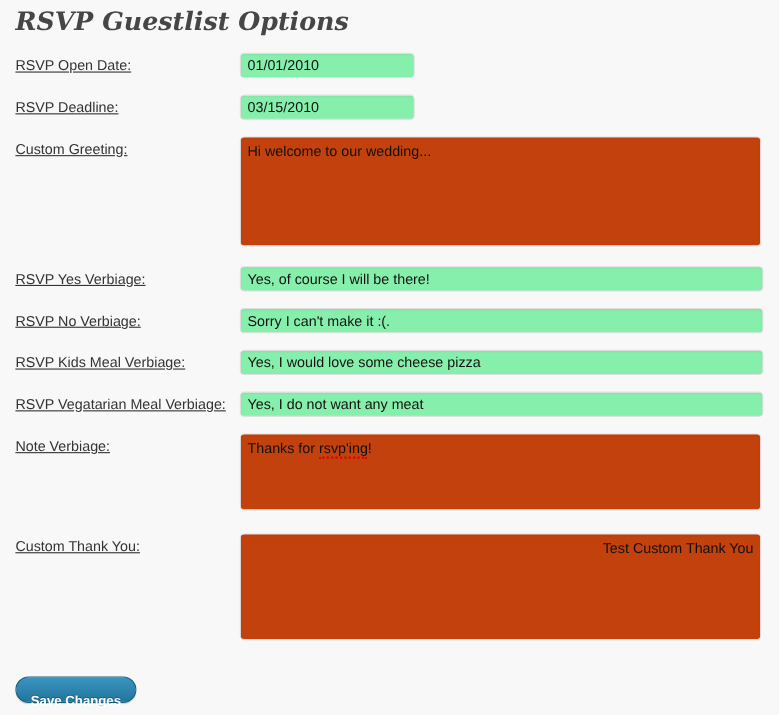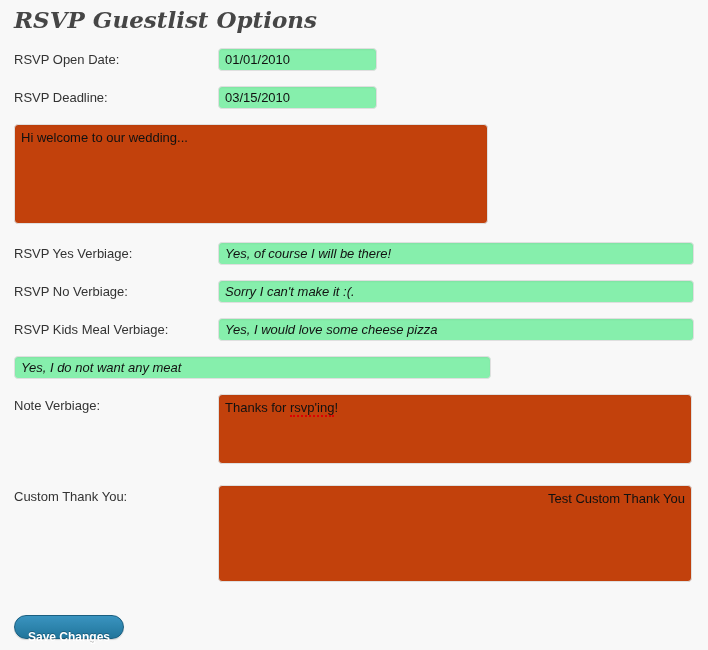--- a/index.html
+++ b/index.html
@@ -32,36 +32,37 @@
     display: flex;
     align-items: flex-start;
     margin-bottom: 15px;
   }
   .form-row .field-label {
     width: 204px;
     min-width: 204px;
     font-size: 13px;
     line-height: 23px;
     color: #333333;
+    text-decoration: underline;
   }
   input.text-field {
     box-sizing: border-box;
     height: 23px;
     border: 1px solid #dfdfdf;
     border-radius: 4px;
     padding: 2px 6px;
     background: #86efac;
     color: #111111;
     font-family: "Liberation Sans", sans-serif;
     font-size: 13px;
     box-shadow: inset 0 1px 2px rgba(0,0,0,0.05);
     outline: none;
   }
   input.small  { width: 159px; }
-  input.wide   { width: 477px; font-style: italic; }
+  input.wide   { width: 477px; }
   textarea.area-field, .fake-textarea {
     box-sizing: border-box;
     width: 474px;
     border: 1px solid #dfdfdf;
     border-radius: 4px;
     padding: 4px 6px;
     background: #c2410c;
     color: #111111;
     font-family: "Liberation Sans", sans-serif;
     font-size: 13px;
@@ -109,39 +110,41 @@
     <label class="field-label">RSVP Open Date:</label>
     <input type="text" class="text-field small" value="01/01/2010" style="">
   </div>
 
   <div class="form-row">
     <label class="field-label">RSVP Deadline:</label>
     <input type="text" class="text-field small" value="03/15/2010" style="">
   </div>
 
   <div class="form-row row-greeting">
+    <label class="field-label">Custom Greeting:</label>
     <textarea class="area-field h100" spellcheck="false" style="">Hi welcome to our wedding...</textarea>
   </div>
 
   <div class="form-row">
     <label class="field-label">RSVP Yes Verbiage:</label>
     <input type="text" class="text-field wide" value="Yes, of course I will be there!" style="">
   </div>
 
   <div class="form-row">
     <label class="field-label">RSVP No Verbiage:</label>
     <input type="text" class="text-field wide" value="Sorry I can't make it :(." style="">
   </div>
 
   <div class="form-row">
     <label class="field-label">RSVP Kids Meal Verbiage:</label>
     <input type="text" class="text-field wide" value="Yes, I would love some cheese pizza" style="">
   </div>
 
   <div class="form-row">
+    <label class="field-label">RSVP Vegatarian Meal Verbiage:</label>
     <input type="text" class="text-field wide" value="Yes, I do not want any meat" style="">
   </div>
 
   <div class="form-row row-note">
     <label class="field-label">Note Verbiage:</label>
     <div class="fake-textarea h70">
       <span>Thanks for </span><span class="misspelled">rsvp'ing</span><span>!</span>
     </div>
   </div>
 

